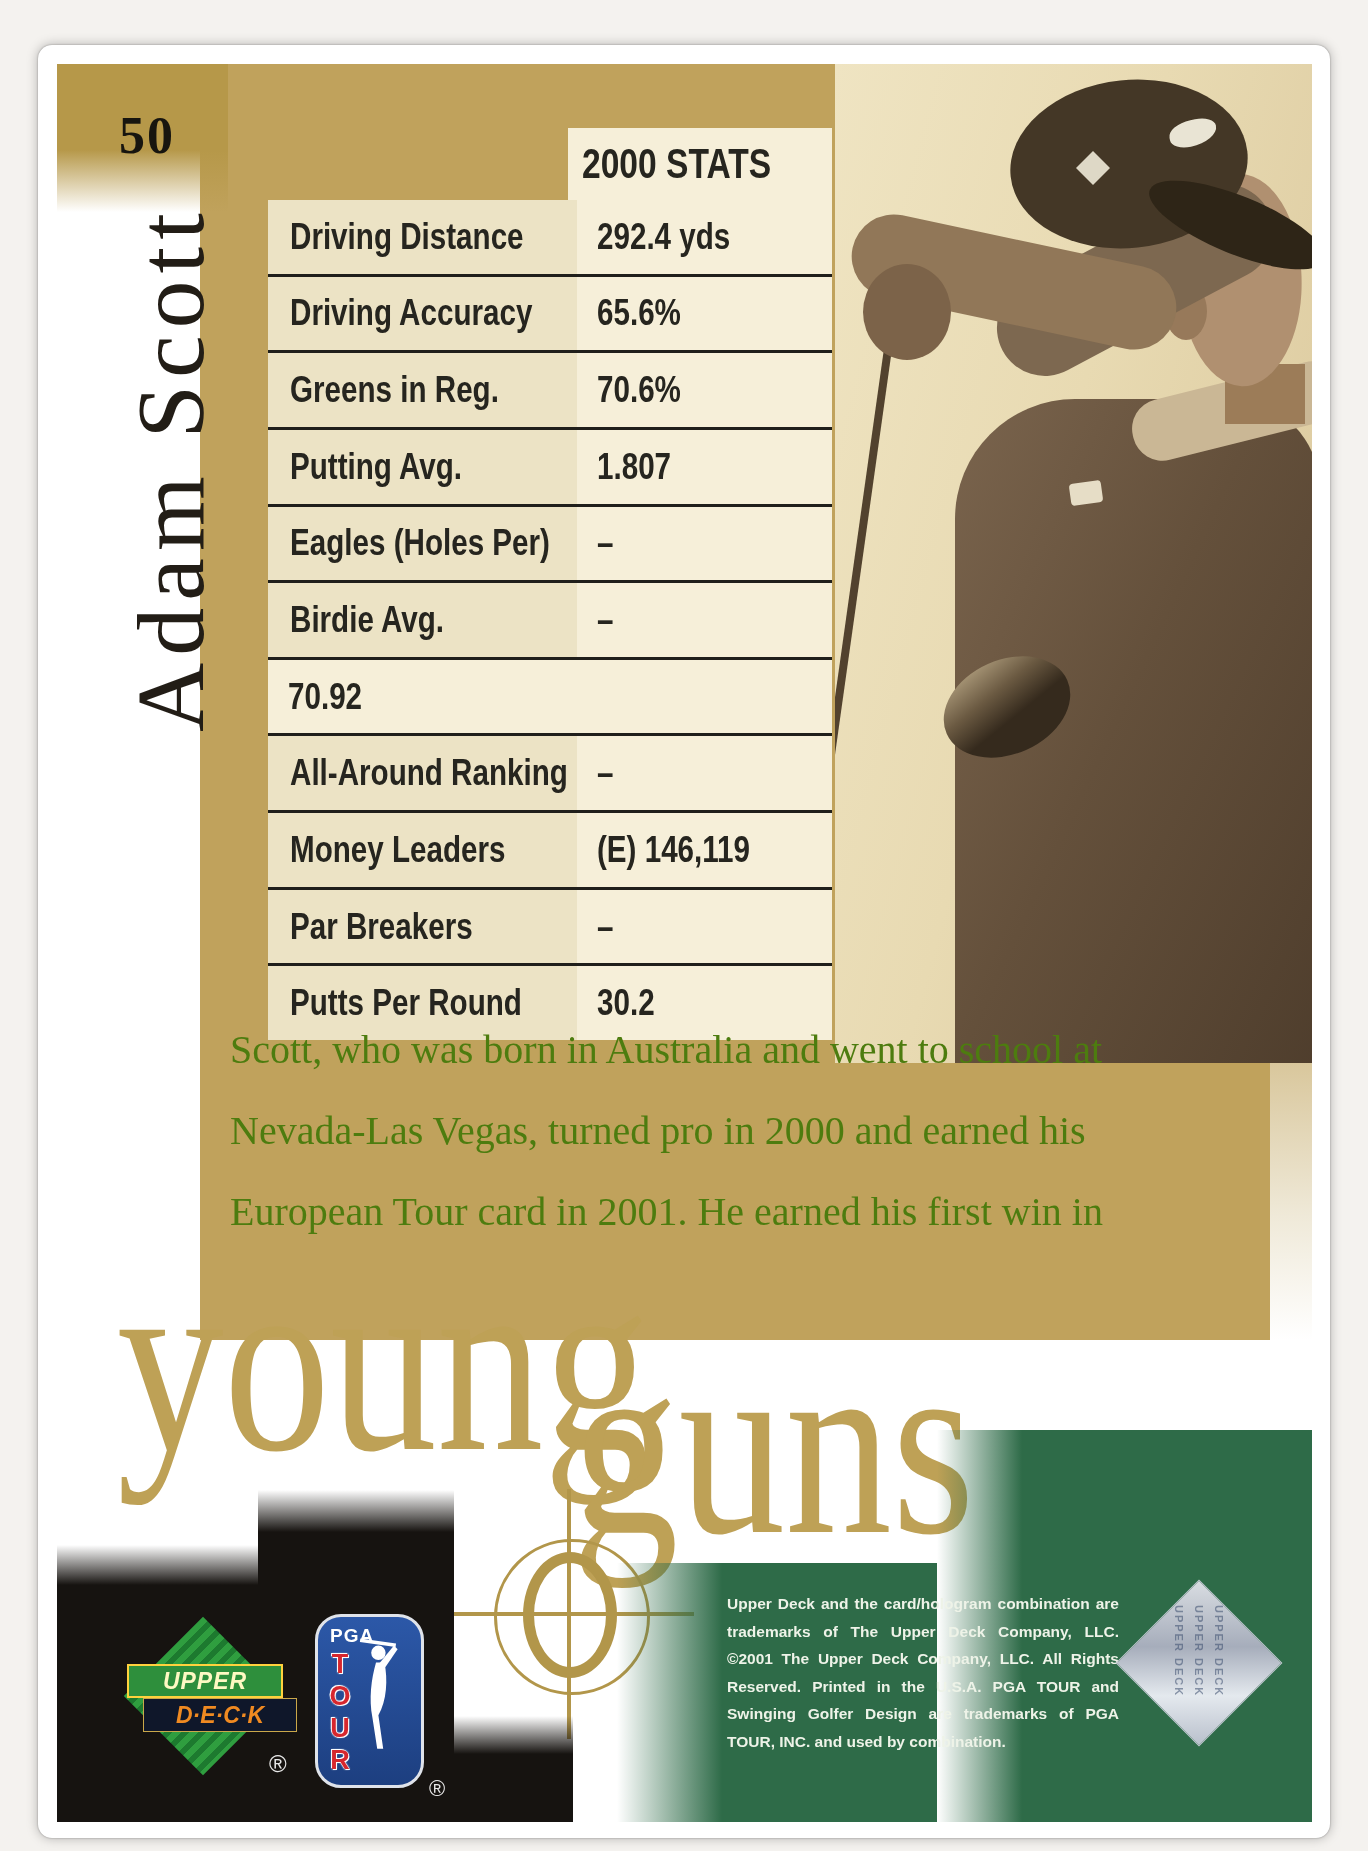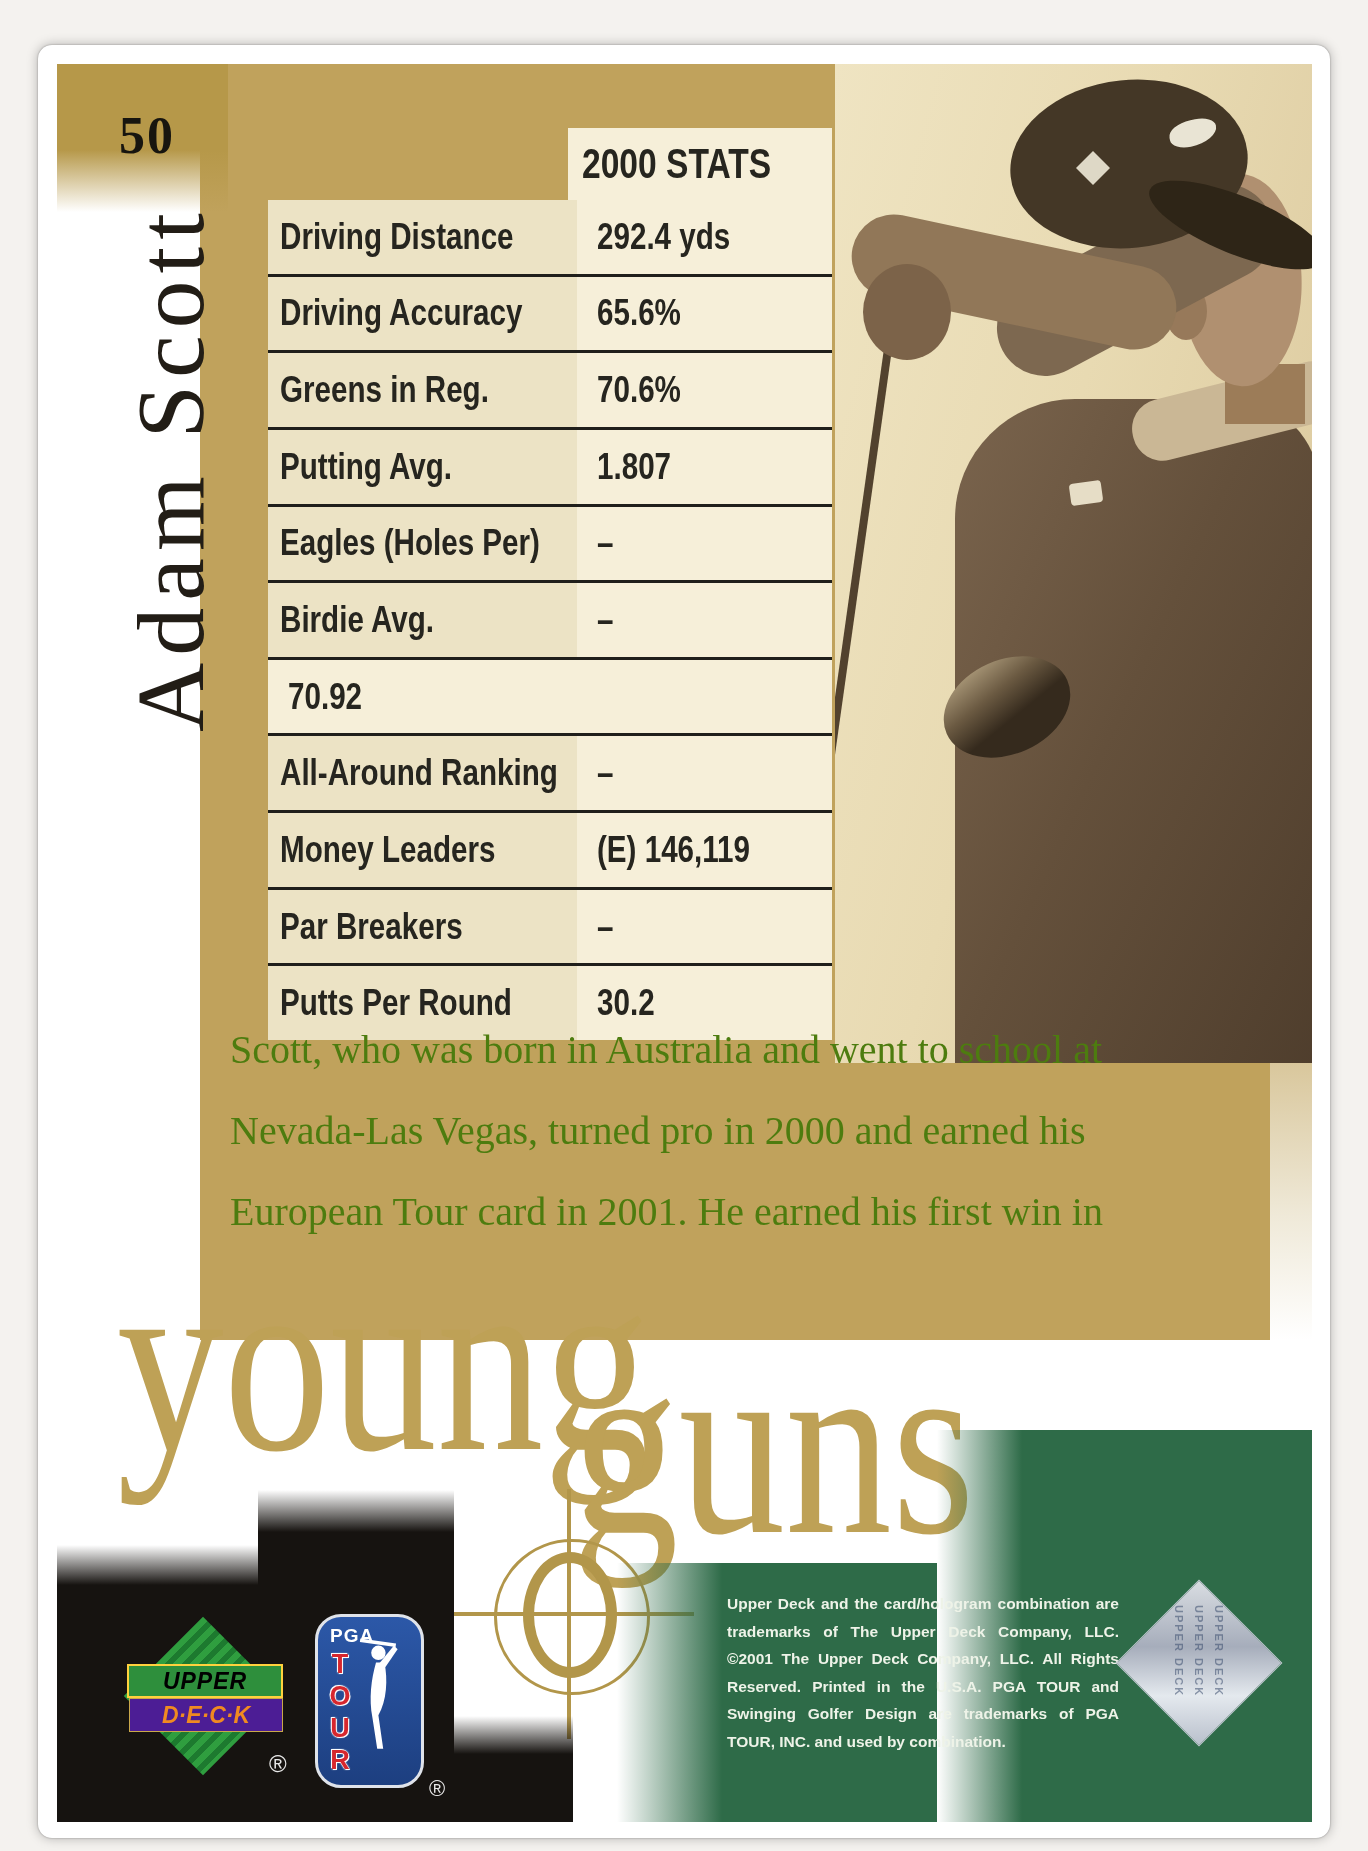--- a/index.html
+++ b/index.html
@@ -22,21 +22,21 @@
      font-family:"Liberation Serif",serif;font-size:96px;color:#221d16;letter-spacing:7px;white-space:nowrap;}
 
   
   .stats-header{left:511px;top:64px;width:264px;height:72px;background:#f6efd9;
      border-bottom:4px solid #1c1b17;display:flex;align-items:center;justify-content:center;}
   .stats-header .cond{font-size:42px;}
   .cond{display:inline-block;font-weight:700;color:#26251f;transform:scaleX(.8);transform-origin:left center;white-space:nowrap;}
   .stats-rows{left:211px;top:136px;width:564px;height:840px;display:flex;flex-direction:column;}
   .trow{flex:1;display:flex;}
   .trow + .trow{border-top:3px solid #201f1b;justify-content:center;}
-  .tlabel{width:309px;background:#ece3c5;display:flex;align-items:center;padding-left:12px;box-sizing:border-box;}
+  .tlabel{width:309px;background:#ece3c5;display:flex;align-items:center;padding-left:22px;box-sizing:border-box;}
   .tval{flex:1;background:#f6efd9;display:flex;align-items:center;padding-left:20px;box-sizing:border-box;}
   .tlabel .cond,.tval .cond{font-size:37px;}
 
   
   .photo{left:778px;top:0;width:477px;height:999px;overflow:hidden;
      background:linear-gradient(105deg,#efe4c2 0%,#e8dab2 45%,#d9c69a 100%);}
   .photo .abs{position:absolute;}
   .torso{left:120px;top:335px;width:365px;height:700px;border-radius:120px 90px 0 0;
      background:linear-gradient(115deg,#7a644d 0%,#64503b 45%,#4e3d2c 100%);}
   .collar{left:295px;top:316px;width:215px;height:62px;background:#cab795;border-radius:30px;transform:rotate(-14deg);}
@@ -90,22 +90,22 @@
      font-size:15.5px;line-height:27.5px;}
   .fp-line{text-align:justify;text-align-last:justify;}
   .fp-line:last-child{text-align-last:left;}
 
   
   .ud{left:62px;top:1548px;width:168px;height:172px;}
   .ud .diamond{position:absolute;left:28px;top:28px;width:112px;height:112px;transform:rotate(45deg);
      background:repeating-linear-gradient(90deg,#2f9e3f 0 6px,#1d7a2f 6px 12px);}
   .ud .band1{position:absolute;left:8px;top:52px;width:152px;height:30px;background:#2e8f3c;
      border:2px solid #ffd23d;display:flex;align-items:center;justify-content:center;
-     color:#000000;font-weight:700;font-style:italic;font-size:23px;letter-spacing:1px;}
-  .ud .band2{position:absolute;left:10px;top:86px;width:152px;height:32px;background:#4c1d95;
+     color:#fef9c3;font-weight:700;font-style:italic;font-size:23px;letter-spacing:1px;}
+  .ud .band2{position:absolute;left:24px;top:86px;width:152px;height:32px;background:#0f172a;
      border:1px solid #caa84a;display:flex;align-items:center;justify-content:center;
      color:#f08a21;font-weight:700;font-style:italic;font-size:23px;letter-spacing:0px;}
   .ud-reg{left:212px;top:1686px;color:#e8e8e8;font-size:24px;}
 
   
   .pga{left:258px;top:1550px;width:109px;height:174px;border-radius:26px;
      background:linear-gradient(#2c58a8,#1d3f80);border:3px solid #dfe3ea;box-sizing:border-box;overflow:hidden;}
   .pga .pga-word{position:absolute;left:12px;top:8px;color:#fff;font-weight:700;font-size:19px;letter-spacing:1px;}
   .pga .tour-vert{position:absolute;left:8px;top:32px;writing-mode:vertical-rl;text-orientation:upright;
      color:#d6272e;font-weight:700;font-size:27px;line-height:1;letter-spacing:2px;

